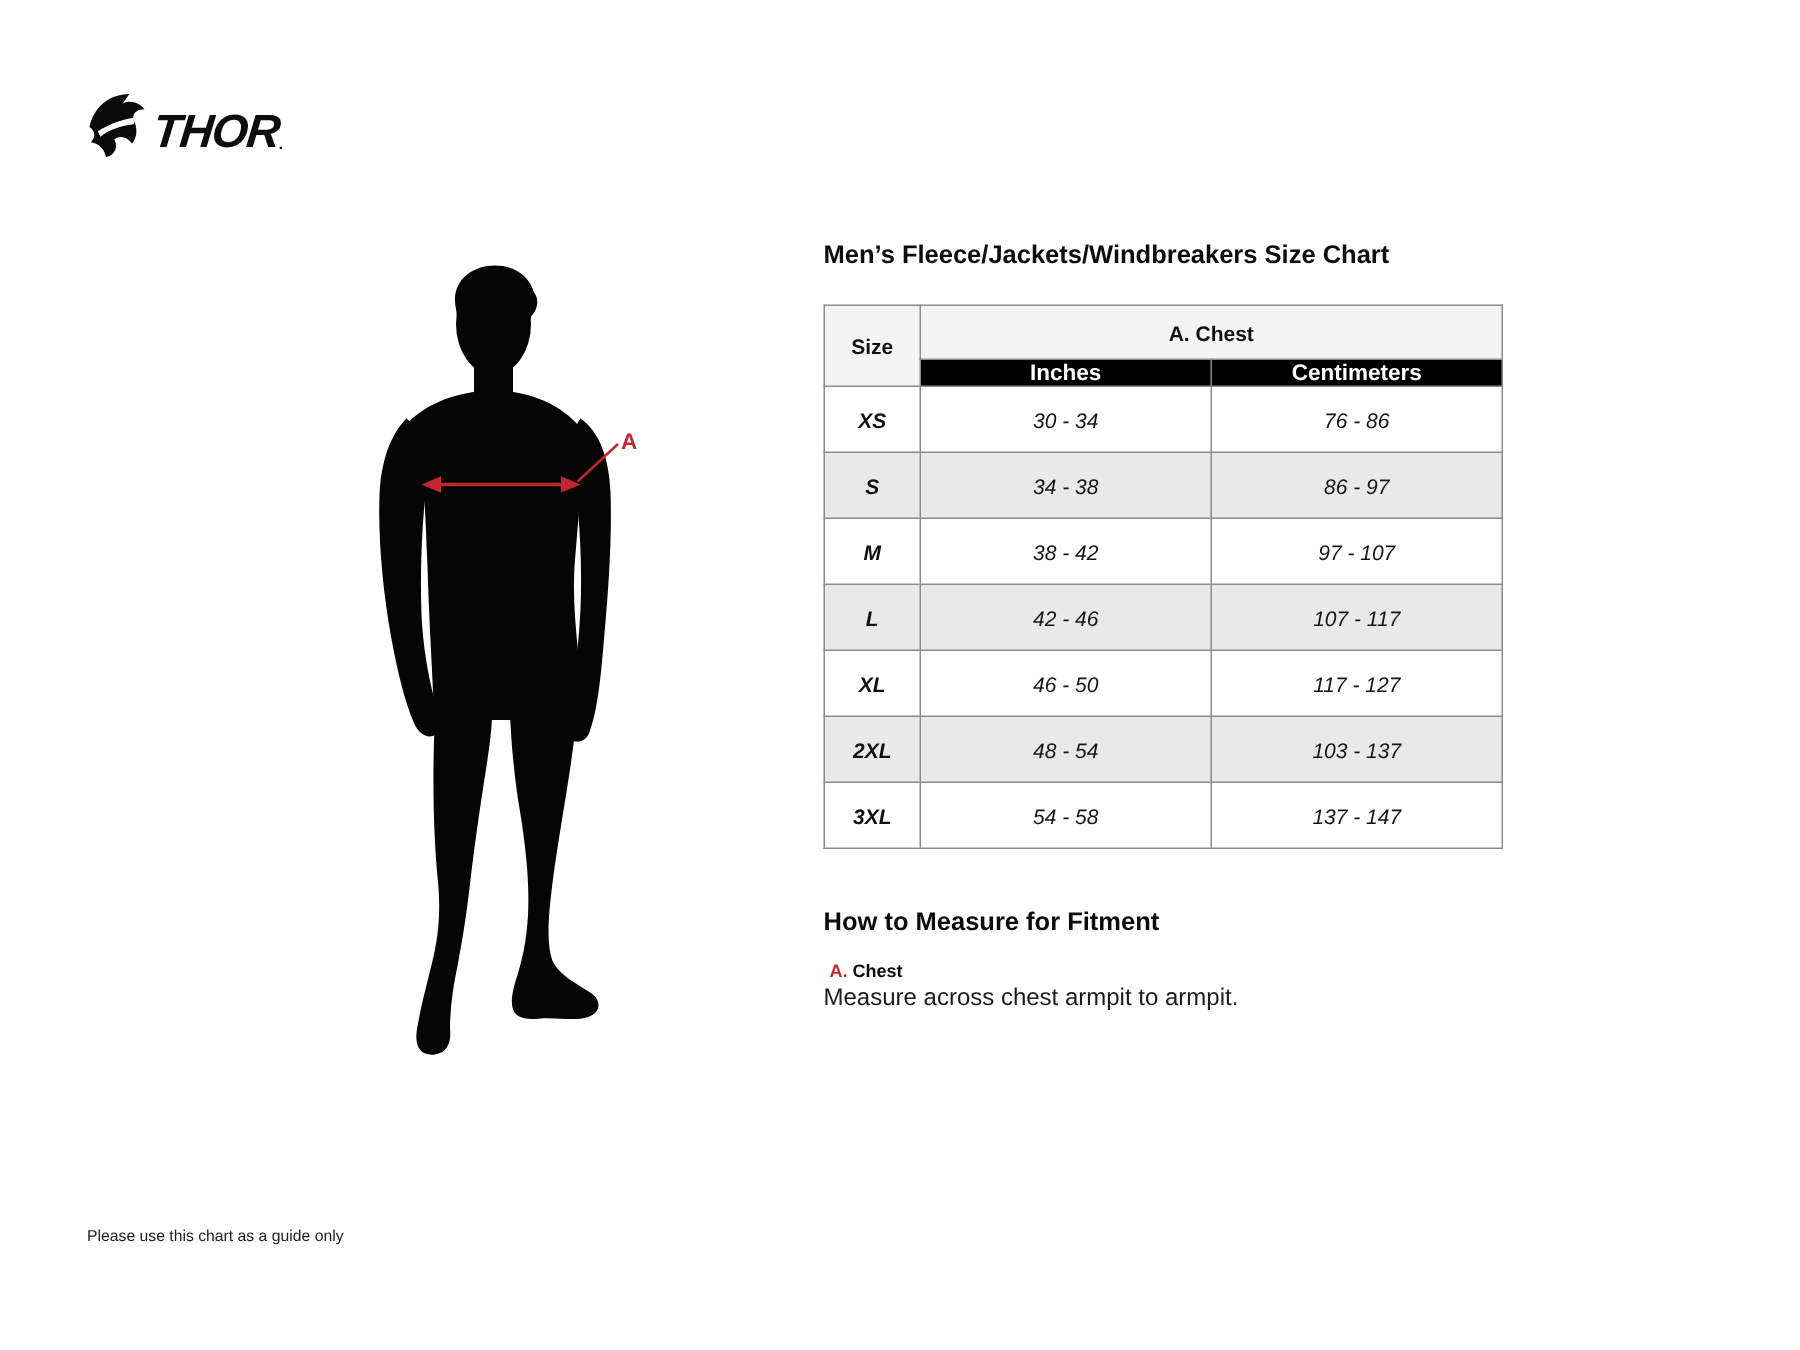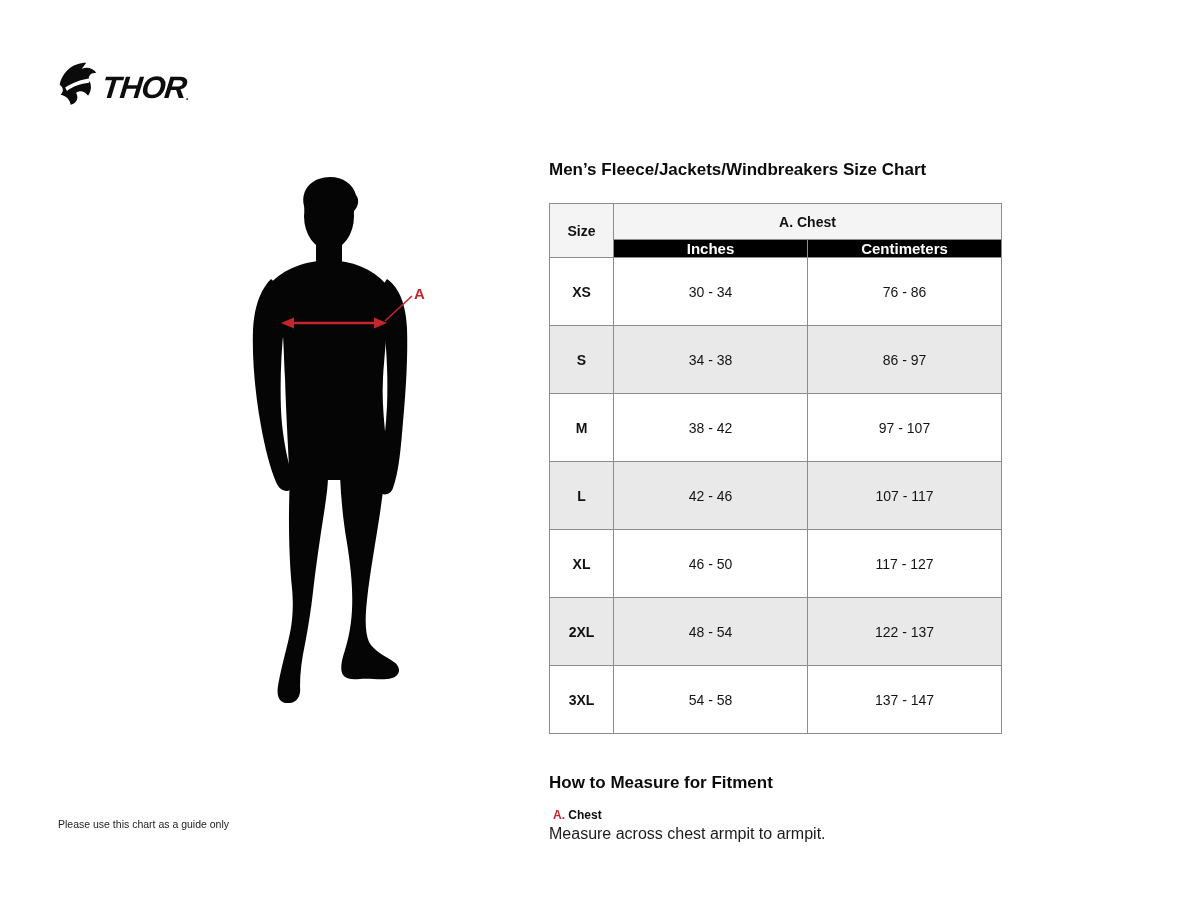--- a/index.html
+++ b/index.html
@@ -42,21 +42,21 @@
   }
   .size-table thead .size-head{
     background:var(--head-bg);font-size:14px;font-weight:bold;
   }
   .size-table thead .chest-head{
     background:var(--head-bg);font-size:14px;font-weight:bold;height:36px;
   }
   .size-table thead .unit-head{
     background:#000;color:#fff;font-size:15px;font-weight:bold;height:17px;line-height:17px;
   }
-  .size-table tbody tr{height:68px;background:#ffffff;}
+  .size-table tbody tr{height:44px;background:#ffffff;font-style:italic;}
   .size-table tbody tr:nth-child(even){background:var(--row-alt);}
   .size-table tbody th{font-size:14px;font-weight:bold;}
   .size-table tbody td{font-size:14px;font-weight:normal;color:#141414;}
 
   .measure-heading{
     margin:38px 0 0 0;font-size:17px;font-weight:bold;line-height:22px;color:#0c0c0c;
   }
   .measure-key{margin:14px 0 0 4px;font-size:12px;line-height:14px;font-weight:bold;color:#0c0c0c;}
   .measure-key .key-letter{color:var(--accent);}
   .measure-desc{margin:4px 0 0 0;font-size:16px;line-height:15px;color:#1b1b1b;}
@@ -165,21 +165,21 @@
         <td>107 - 117</td>
       </tr>
           <tr>
         <th>XL</th>
         <td>46 - 50</td>
         <td>117 - 127</td>
       </tr>
           <tr>
         <th>2XL</th>
         <td>48 - 54</td>
-        <td>122 - 137</td>
+        <td>103 - 137</td>
       </tr>
           <tr>
         <th>3XL</th>
         <td>54 - 58</td>
         <td>137 - 147</td>
       </tr>
         </tbody>
     </table>
 
     <h2 class="measure-heading">How to Measure for Fitment</h2>

